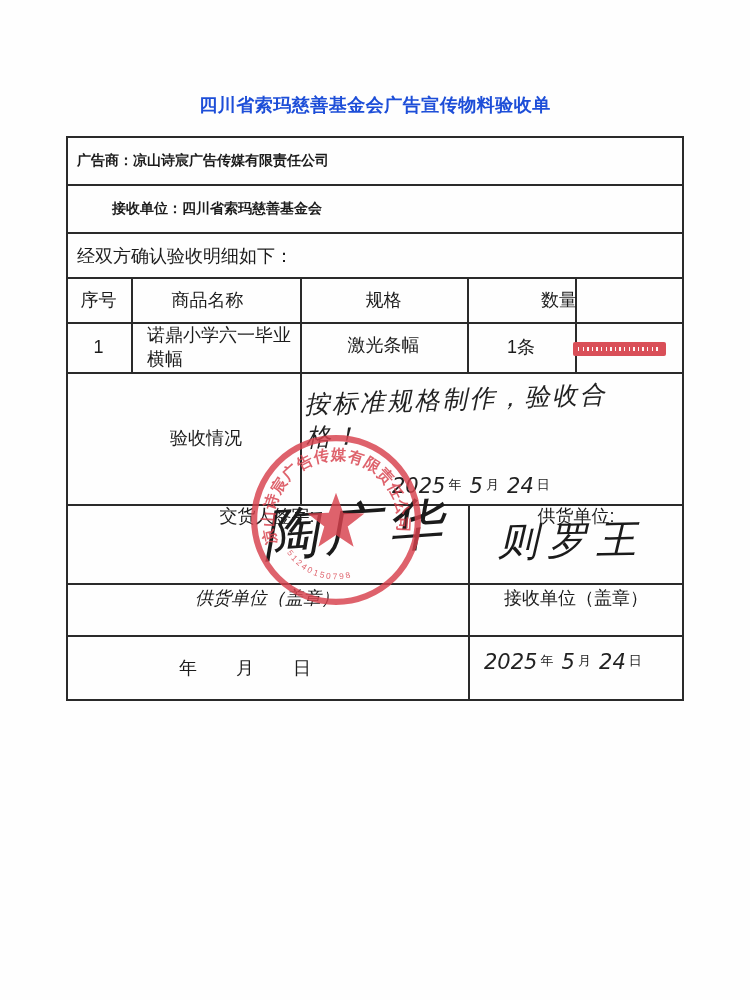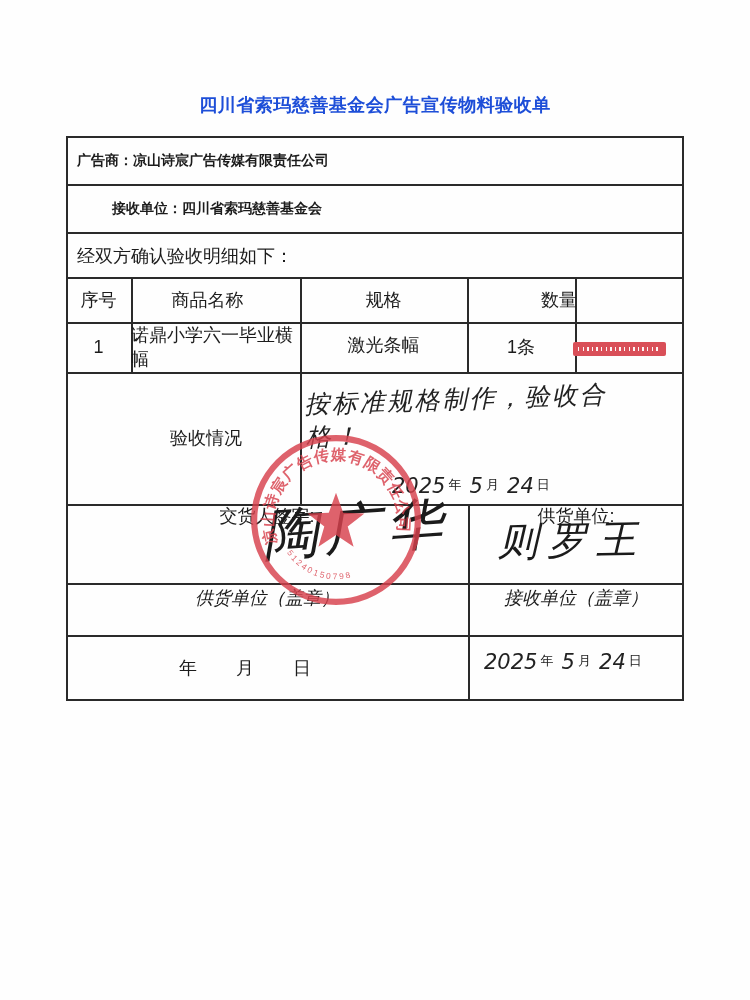--- a/index.html
+++ b/index.html
@@ -98,40 +98,40 @@
   <div class="cellTxt left-pad bold fs14" style="left:68px;top:138px;width:614px;height:46px;">广告商：凉山诗宸广告传媒有限责任公司</div>
   <div class="cellTxt left-pad bold fs14" style="left:68px;top:186px;width:614px;height:46px;padding-left:44px;">接收单位：四川省索玛慈善基金会</div>
   <div class="cellTxt left-pad fs13" style="left:68px;top:234px;width:614px;height:43px;">经双方确认验收明细如下：</div>
 
   <div class="cellTxt ctr fs13" style="left:66px;top:277px;width:65px;height:45px;">序号</div>
   <div class="cellTxt ctr fs13" style="left:131px;top:277px;width:153px;height:45px;">商品名称</div>
   <div class="cellTxt ctr fs13" style="left:300px;top:277px;width:167px;height:45px;">规格</div>
   <div class="cellTxt ctr fs13" style="left:467px;top:277px;width:108px;height:45px;margin-left:38px;">数量</div>
 
   <div class="cellTxt ctr fs13" style="left:66px;top:322px;width:65px;height:50px;">1</div>
-  <div class="cellTxt ctr fs13" style="left:131px;top:322px;width:169px;height:50px;">诺鼎小学六一毕业横幅</div>
+  <div class="cellTxt ctr fs13" style="left:131px;top:322px;width:169px;height:50px;padding-left:16px;">诺鼎小学六一毕业横幅</div>
   <div class="cellTxt ctr fs13" style="left:300px;top:322px;width:167px;height:46px;">激光条幅</div>
   <div class="cellTxt ctr fs13" style="left:467px;top:322px;width:108px;height:50px;">1条</div>
   <div class="badge"></div>
 
   <div class="cellTxt ctr fs13" style="left:66px;top:372px;width:280px;height:132px;">验收情况</div>
   <div class="hand note-hand">按标准规格制作，验收合格！</div>
   <div class="hand dateline acc-date">
     <span class="num">2025</span><span class="lbl">年</span>
     <span class="num">5</span><span class="lbl">月</span>
     <span class="num">24</span><span class="lbl">日</span>
   </div>
 
   <div class="cellTxt ctr fs13" style="left:66px;top:506px;width:402px;height:20px;">交货人签字:</div>
   <div class="cellTxt ctr fs13" style="left:468px;top:506px;width:216px;height:20px;">供货单位:</div>
   <div class="hand sig-deliverer">陶广华</div>
   <div class="hand sig-receiver">则罗王</div>
 
   <div class="cellTxt ctr fs13" style="left:66px;top:583px;width:402px;height:30px;font-style:italic;">供货单位（盖章）</div>
-  <div class="cellTxt ctr fs13" style="left:468px;top:583px;width:216px;height:30px;font-style:italic;">接收单位（盖章）</div>
+  <div class="cellTxt ctr fs13" style="left:468px;top:583px;width:216px;height:30px;">接收单位（盖章）</div>
 
   <div class="cellTxt ctr fs13 blank-date" style="left:66px;top:635px;width:359px;height:66px;">年　　月　　日</div>
   <div class="hand dateline bot-date">
     <span class="num">2025</span><span class="lbl">年</span>
     <span class="num">5</span><span class="lbl">月</span>
     <span class="num">24</span><span class="lbl">日</span>
   </div>
 
   <svg class="stamp" viewBox="0 0 200 200">
     <defs>

